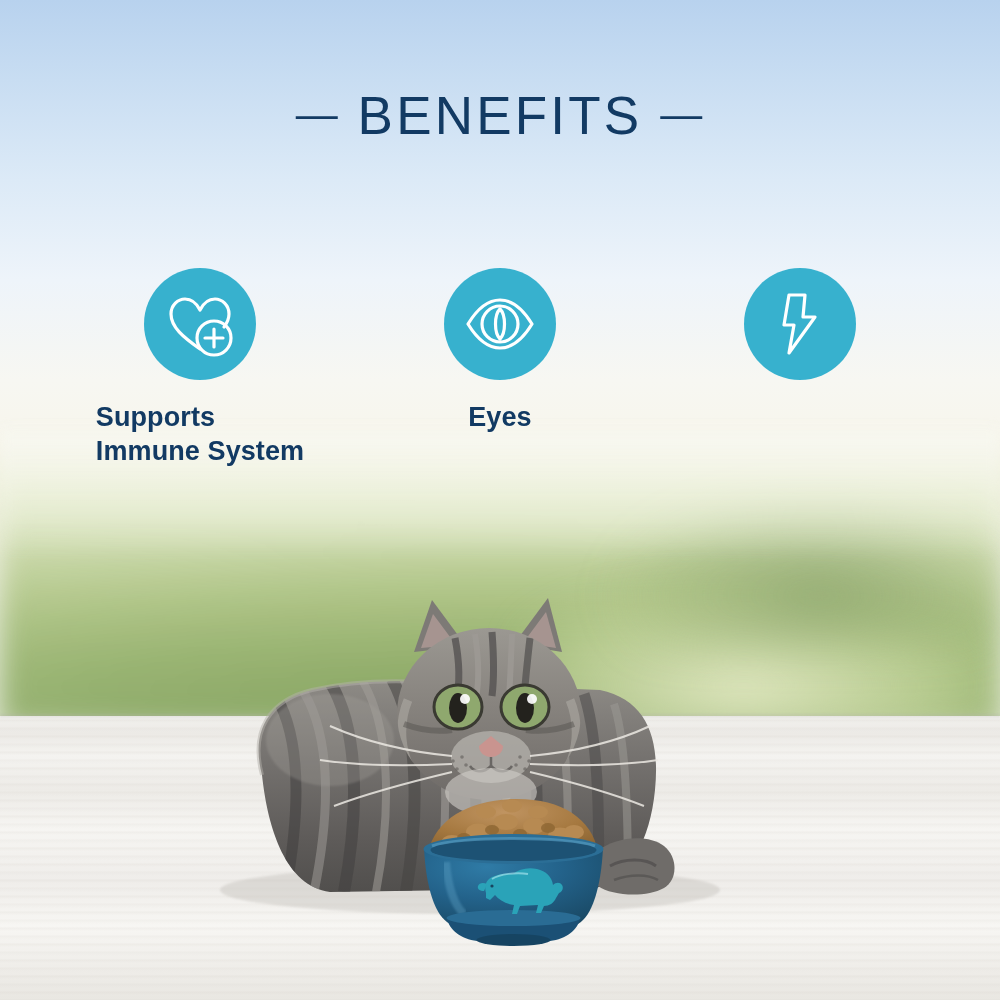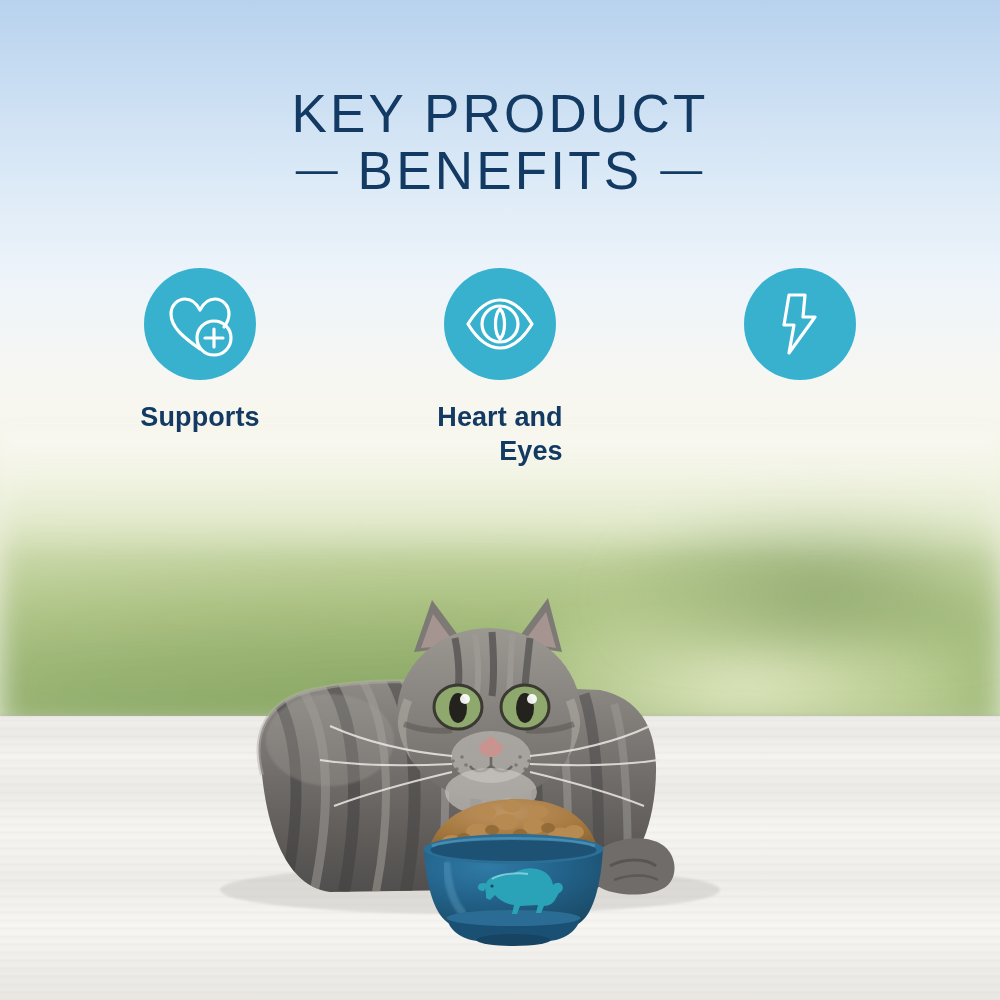--- a/index.html
+++ b/index.html
@@ -88,21 +88,21 @@
   }
   .benefit{width:300px;display:flex;flex-direction:column;align-items:center;}
   .icon-circle{
     width:112px;height:112px;border-radius:50%;
     background:#37b1ce;
     display:flex;align-items:center;justify-content:center;
     box-shadow:0 0 0 0 rgba(0,0,0,0);
   }
   .icon-circle svg{display:block;}
   .benefit-label{
-    margin-top:20px;text-align:right;color:#123a63;
+    margin-top:20px;text-align:left;color:#123a63;
     font-size:27px;font-weight:bold;line-height:1.26;letter-spacing:.1px;
   }
   .benefit-label span{display:block;}
 
   
   .cat{position:absolute;left:0;top:0;width:1000px;height:1000px;pointer-events:none;}
 </style>
 </head>
 <body>
 
@@ -112,50 +112,49 @@
   <div class="bg-hills"></div>
   <div class="bg-hill-light"></div>
   <div class="bg-hill-dark"></div>
   <div class="bg-haze"></div>
 
   <div class="table-top"></div>
   <div class="table-grain"></div>
   <div class="table-edge"></div>
 
   <div class="heading">
-    <span class="line1">KEY PRODUCT</span>
     <span class="line2"><span class="dash">—</span>&nbsp;<span>BENEFITS</span>&nbsp;<span class="dash">—</span></span>
   </div>
 
   <div class="benefits">
 
     <div class="benefit">
       <div class="icon-circle">
         <svg width="74" height="74" viewBox="0 0 74 74" fill="none" stroke="#ffffff" stroke-width="3.2" stroke-linecap="round" stroke-linejoin="round">
           <path d="M37 62 C 20 50, 8 40, 8 27 C 8 18, 15 12, 22 12 C 29 12, 34 17, 37 23 C 40 17, 45 12, 52 12 C 59 12, 66 18, 66 27 C 66 32, 64 36, 61 40"></path>
           <circle cx="51" cy="51" r="17"></circle>
           <path d="M51 42 L51 60"></path>
           <path d="M42 51 L60 51"></path>
         </svg>
       </div>
       <div class="benefit-label">
         <span>Supports</span>
+        <span>Immune System</span>
       </div>
     </div>
 
     <div class="benefit">
       <div class="icon-circle">
         <svg width="76" height="76" viewBox="0 0 76 76" fill="none" stroke="#ffffff" stroke-width="3.2" stroke-linecap="round" stroke-linejoin="round">
           <path d="M6 38 C 17 20, 28 14, 38 14 C 48 14, 59 20, 70 38 C 59 56, 48 62, 38 62 C 28 62, 17 56, 6 38 Z"></path>
           <circle cx="38" cy="38" r="18"></circle>
           <path d="M38 23 C 44 29, 44 47, 38 53 C 32 47, 32 29, 38 23 Z"></path>
         </svg>
       </div>
       <div class="benefit-label">
-        <span>Heart and</span>
         <span>Eyes</span>
       </div>
     </div>
 
     <div class="benefit">
       <div class="icon-circle">
         <svg width="74" height="74" viewBox="0 0 74 74" fill="none" stroke="#ffffff" stroke-width="3.2" stroke-linecap="round" stroke-linejoin="round">
           <path d="M42 8 L26 8 L21 38 L31 38 L26 66 L52 30 L40 30 Z"></path>
         </svg>
       </div>

